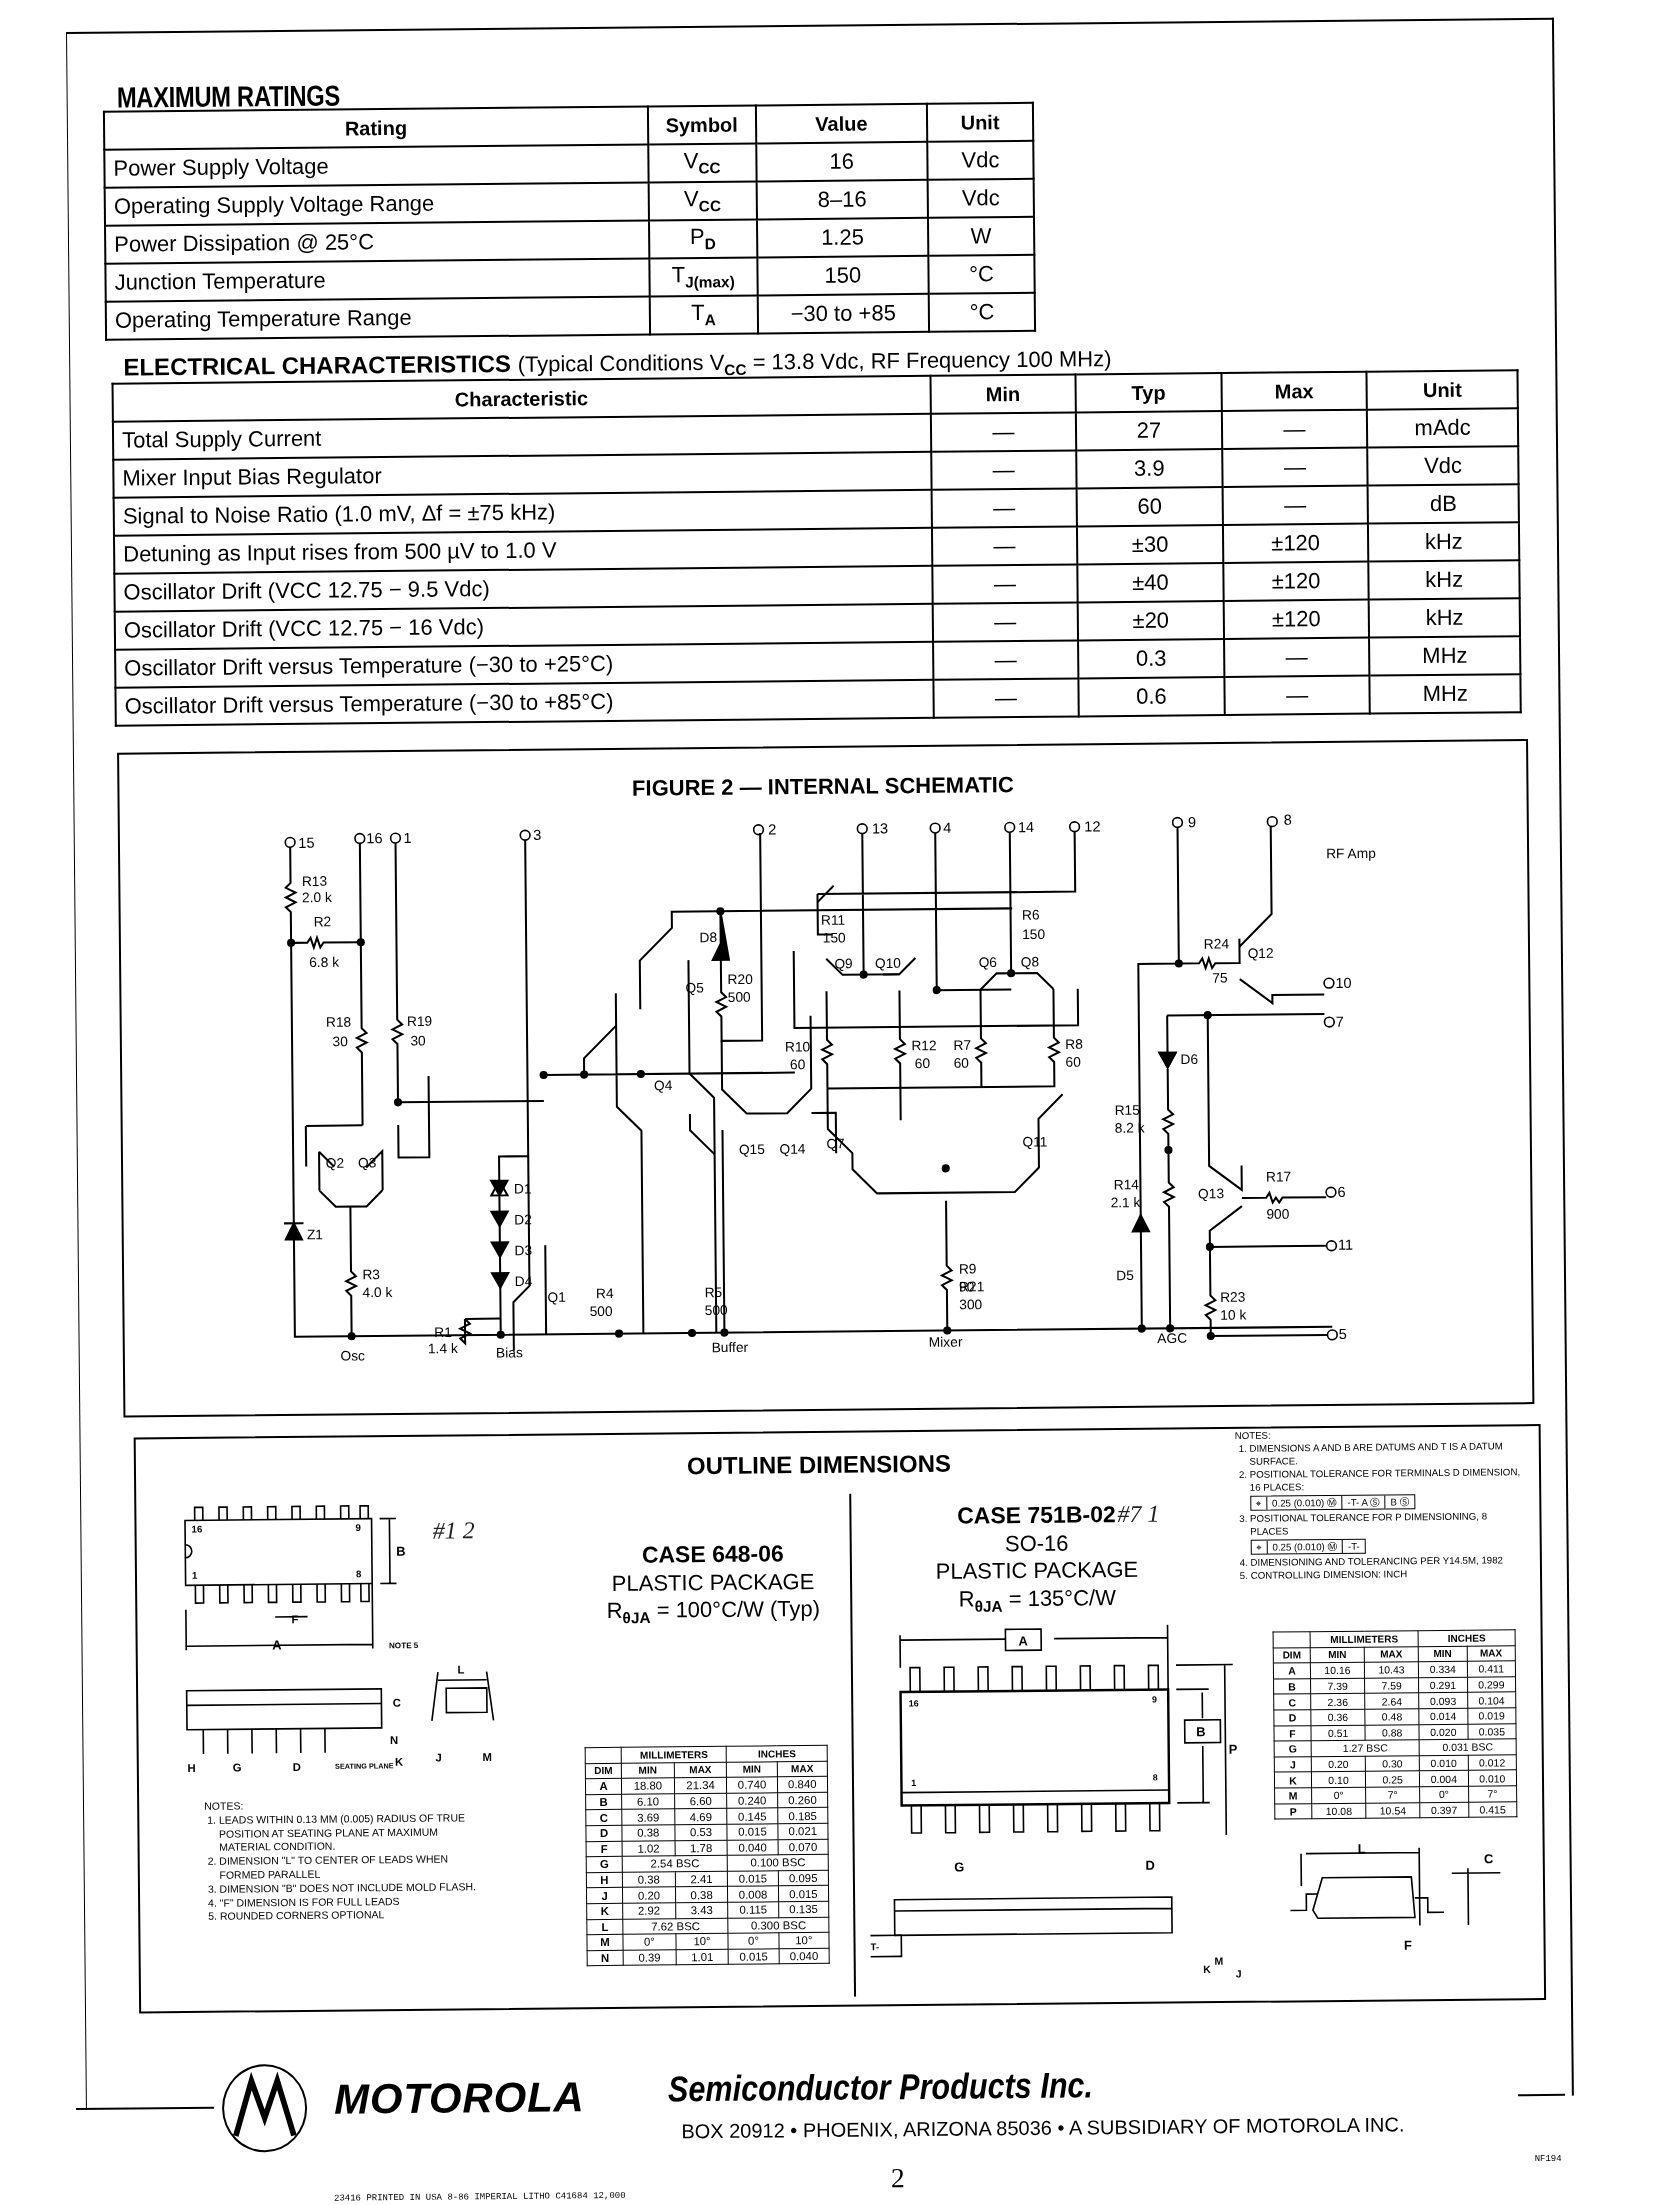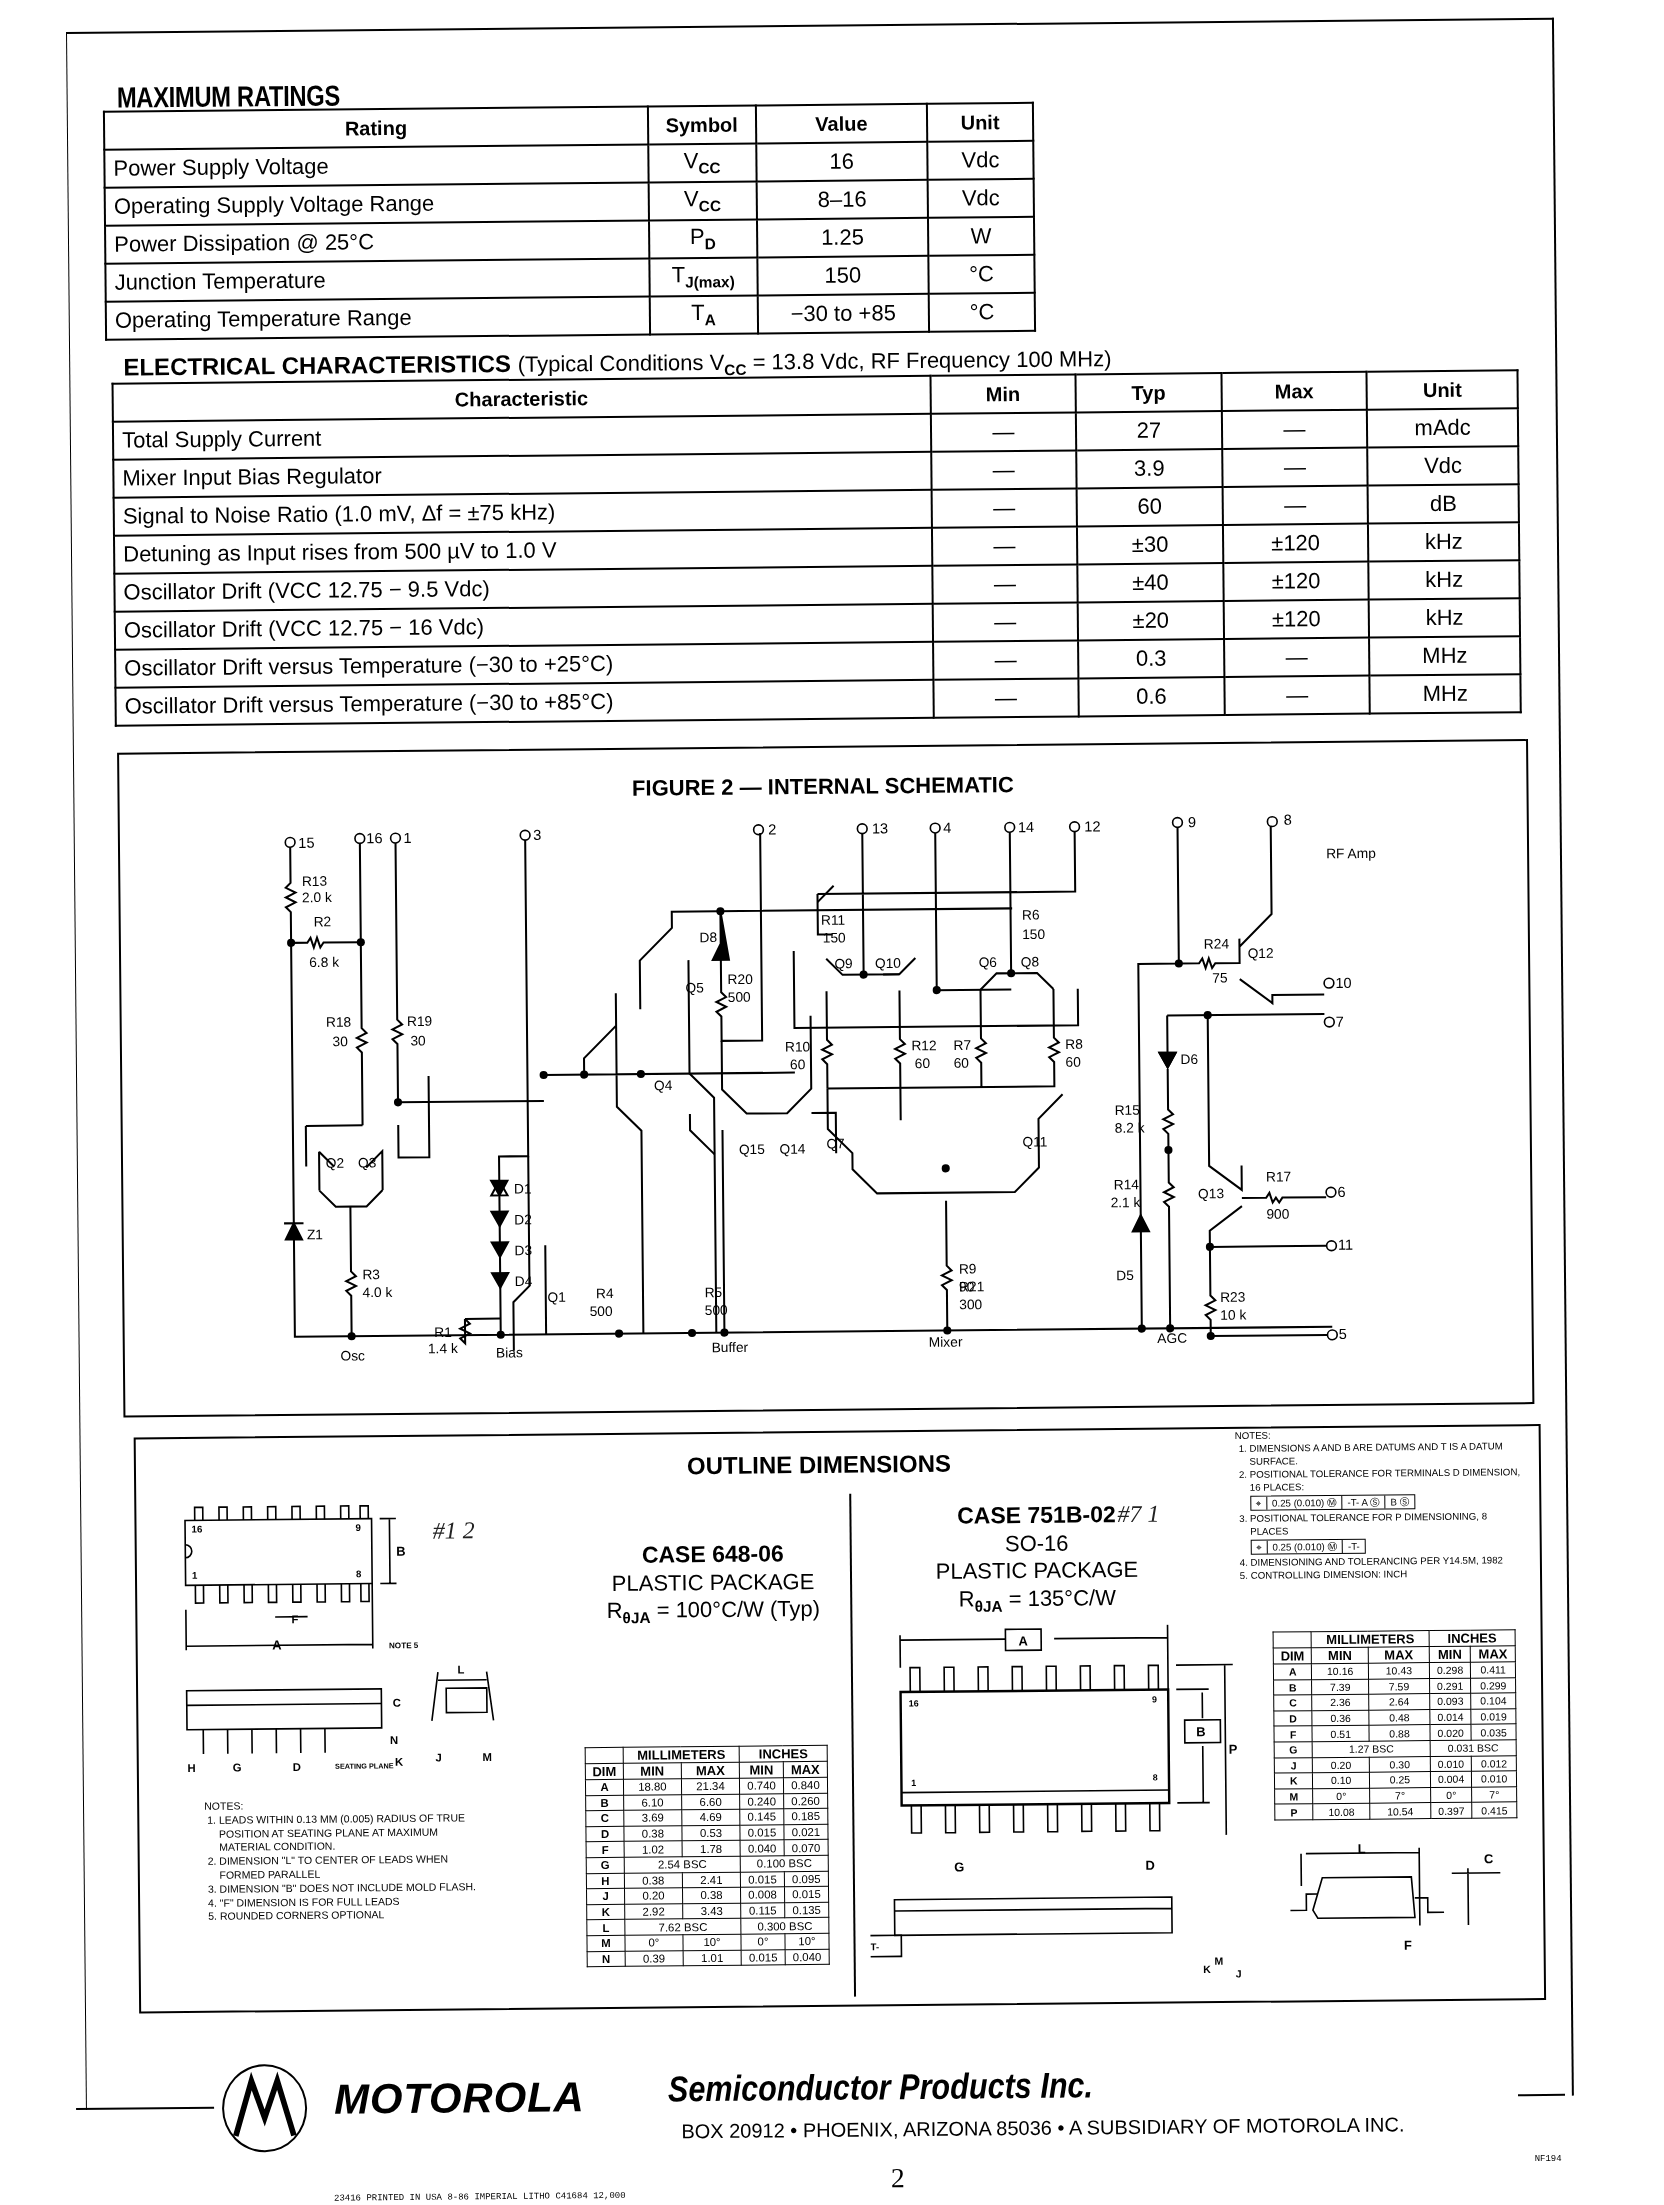--- a/index.html
+++ b/index.html
@@ -23,21 +23,21 @@
   .fig-box svg { position:absolute; left:0; top:0; }
   .outline-box { position:absolute; left:130px; top:1431px; width:1403px; height:572px; border:2px solid #000; }
   .outline-title { position:absolute; left:551px; top:18px; font-size:24px; font-weight:bold; }
   .divider { position:absolute; left:713px; top:61px; width:2.4px; height:503px; background:#000; }
   .case { position:absolute; text-align:center; font-size:22px; line-height:27.6px; }
   .case .name { font-weight:bold; font-size:23px; }
   .notes { position:absolute; font-size:10.5px; line-height:13.8px; text-transform:uppercase; }
   .notes ol { margin:0; padding-left:14.6px; }
   table.dim { position:absolute; border-collapse:collapse; font-size:11.4px; }
   table.dim td, table.dim th { border:0.8px solid #000; padding:0 3.2px; height:14.6px; text-align:center; white-space:nowrap; }
-  table.dim th { font-weight:bold; font-size:13px; }
+  table.dim th { font-weight:bold; font-size:10px; }
   table.dim td.dimkey { font-weight:bold; }
   .footer-line { position:absolute; height:2.4px; background:#000; }
   .logo { position:absolute; left:212px; top:2059px; width:81px; height:84px; border:2.4px solid #000; border-radius:50%; }
   .brand { position:absolute; left:324px; top:2071px; font-size:42px; font-weight:bold; font-style:italic; letter-spacing:0.8px; }
   .brand-sub { position:absolute; left:658px; top:2067px; font-size:36px; font-weight:bold; font-style:italic; transform:scaleX(0.85); transform-origin:0 0; white-space:nowrap; }
   .address { position:absolute; left:671px; top:2119px; font-size:20px; white-space:nowrap; }
   .page-num { position:absolute; left:880px; top:2163px; font-size:27.6px; font-family:"Liberation Serif", serif; }
   .print-code { position:absolute; left:323px; top:2189px; font-size:9px; font-family:"Liberation Mono", monospace; }
   .doc-code { position:absolute; left:1524px; top:2161px; font-size:9px; font-family:"Liberation Mono", monospace; }
   .scribble { position:absolute; font-size:24px; font-family:"Liberation Serif", serif; font-style:italic; color:#222; }
@@ -603,21 +603,21 @@
             <th>DIM</th>
             <th>MIN</th>
             <th>MAX</th>
             <th>MIN</th>
             <th>MAX</th>
           </tr>
       <tr>
             <td class="dimkey">A</td>
             <td>10.16</td>
             <td>10.43</td>
-            <td>0.298</td>
+            <td>0.334</td>
             <td>0.411</td>
           </tr>
       <tr>
             <td class="dimkey">B</td>
             <td>7.39</td>
             <td>7.59</td>
             <td>0.291</td>
             <td>0.299</td>
           </tr>
       <tr>

